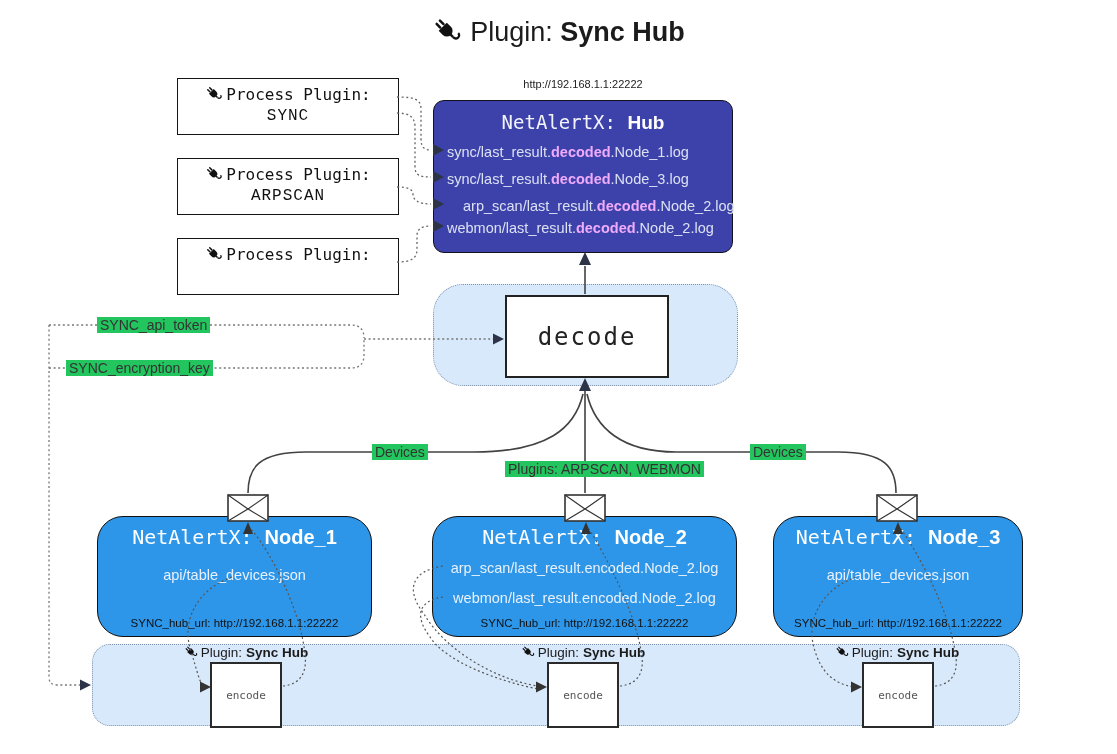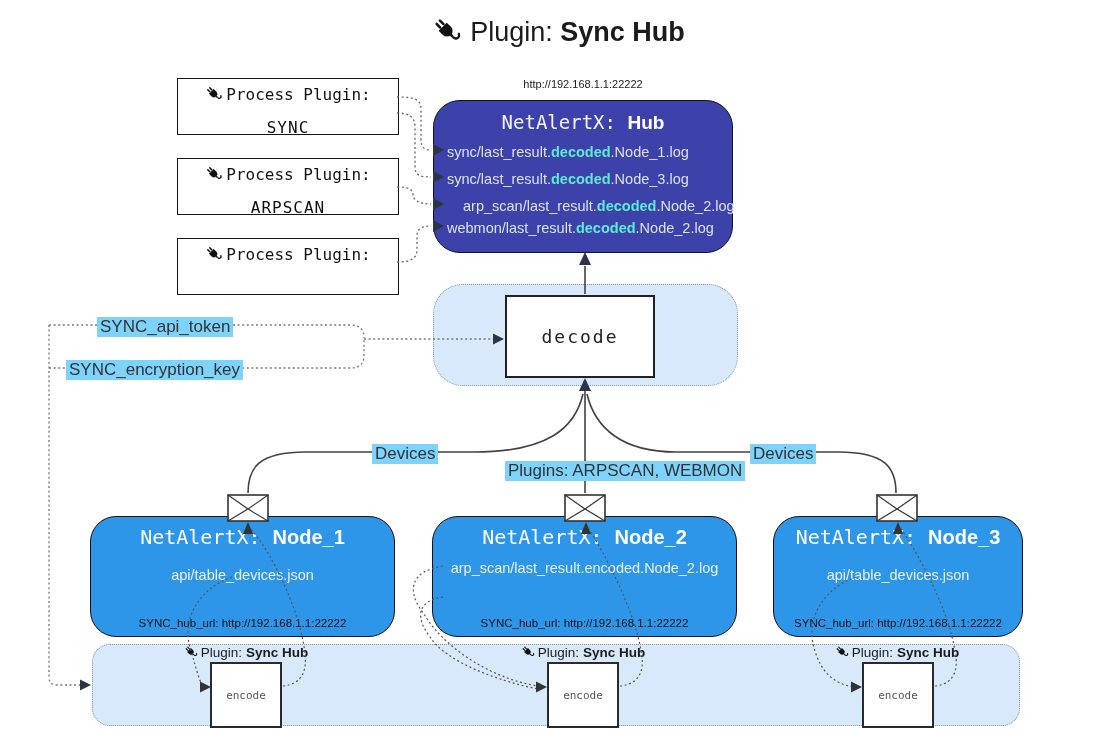--- a/index.html
+++ b/index.html
@@ -14,42 +14,42 @@
   
   .diagram-title{left:0;top:16px;width:1117px;text-align:center;font-size:27px;color:#1b1b1b;}
   .diagram-title .ico{vertical-align:-7px;margin-right:6px;}
   .bold{font-weight:bold;}
 
   
   .proc-box{left:177px;width:220px;height:55px;background:#fff;border:1.7px solid #141414;
             font-family:"DejaVu Sans Mono", monospace;font-size:16px;color:#111;text-align:center;}
   .proc-box .l1{margin-top:6px;}
   .proc-box .l1 .ico{vertical-align:-4px;margin-right:2px;}
-  .proc-box .l2{margin-top:14px;letter-spacing:1px;}
+  .proc-box .l2{margin-top:3px;letter-spacing:1px;font-family:Liberation Mono, monospace;}
 
   
   .hub-url{left:433px;top:78px;width:300px;text-align:center;font-size:11px;color:#222;}
   .hub{left:433px;top:100px;width:300px;height:153px;background:#3d42aa;border:1.8px solid #12121c;
-       border-radius:27px;box-sizing:border-box;}
+       border-radius:11px;box-sizing:border-box;}
   .hub-title{position:absolute;left:0;top:10px;width:100%;text-align:center;
              font-family:"DejaVu Sans Mono", monospace;font-size:19px;color:#f3f4fb;}
   .hub-title .bold{font-family:"Liberation Sans", sans-serif;color:#fff;}
   .hub-log{position:absolute;left:13px;width:284px;font-size:14.5px;color:#dce1f2;white-space:nowrap;}
-  .hub-log .bold{color:#5eead4;}
+  .hub-log .bold{color:#f0abfc;}
   .hl0{top:43px;} .hl1{top:70px;} .hl2{top:97px;margin-left:16px;} .hl3{top:119px;}
 
   
   .decode-band{left:433px;top:284px;width:305px;height:102px;background:#d8e9fb;
                border:1.6px dotted #7e93ad;border-radius:30px;box-sizing:border-box;}
-  .decode-box{left:505px;top:295px;width:150px;height:83px;background:#fff;border:2px solid #222;
-              box-sizing:border-box;font-family:"DejaVu Sans Mono", monospace;font-size:18px;color:#222;
+  .decode-box{left:505px;top:295px;width:164px;height:83px;background:#fff;border:2px solid #222;
+              box-sizing:border-box;font-family:"DejaVu Sans Mono", monospace;font-size:24px;color:#222;
               display:flex;align-items:center;justify-content:center;letter-spacing:2px;}
 
   
-  .wire-label{position:absolute;background:#7dd3fc;padding:0 3px;font-size:17px;color:#333;white-space:nowrap;}
+  .wire-label{position:absolute;background:#22c55e;padding:0 3px;font-size:14px;color:#333;white-space:nowrap;}
 
   
   .node{top:516px;height:121px;background:#2e96e9;border:1.8px solid #101010;border-radius:26px;
         box-sizing:border-box;}
   .node-title{position:absolute;left:0;top:8px;width:100%;text-align:center;
               font-family:"DejaVu Sans Mono", monospace;font-size:20px;color:#fdfdfd;white-space:nowrap;}
   .node-title .bold{font-family:"Liberation Sans", sans-serif;color:#fff;}
   .node-file{position:absolute;left:0;width:100%;text-align:center;font-size:14.5px;color:#e8f1fc;white-space:nowrap;}
   .node-huburl{position:absolute;left:0;bottom:7px;width:100%;text-align:center;font-size:11.5px;color:#101010;}
 
@@ -116,28 +116,29 @@
       </div>
       <div class="hub-log hl0"><span>sync/last_result.</span><span class="bold">decoded</span><span>.Node_1.log</span></div>
       <div class="hub-log hl1"><span>sync/last_result.</span><span class="bold">decoded</span><span>.Node_3.log</span></div>
       <div class="hub-log hl2"><span>arp_scan/last_result.</span><span class="bold">decoded</span><span>.Node_2.log</span></div>
       <div class="hub-log hl3"><span>webmon/last_result.</span><span class="bold">decoded</span><span>.Node_2.log</span></div>
     </div>
 
     <div class="abs decode-band"></div>
     <div class="abs decode-box">decode</div>
 
-    <div class="abs node" style="left:90px;width:305px">
+    <div class="abs node" style="left:97px;width:275px">
       <div class="node-title"><span>NetAlertX:</span> <span class="bold">Node_1</span></div>
       <div class="node-file" style="top:50px">api/table_devices.json</div>
       <div class="node-huburl">SYNC_hub_url: http://192.168.1.1:22222</div>
     </div>
     <div class="abs node" style="left:432px;width:305px">
       <div class="node-title"><span>NetAlertX:</span> <span class="bold">Node_2</span></div>
       <div class="node-file" style="top:43px">arp_scan/last_result.encoded.Node_2.log</div>
+      <div class="node-file" style="top:73px">webmon/last_result.encoded.Node_2.log</div>
       <div class="node-huburl">SYNC_hub_url: http://192.168.1.1:22222</div>
     </div>
     <div class="abs node" style="left:773px;width:250px">
       <div class="node-title"><span>NetAlertX:</span> <span class="bold">Node_3</span></div>
       <div class="node-file" style="top:50px">api/table_devices.json</div>
       <div class="node-huburl">SYNC_hub_url: http://192.168.1.1:22222</div>
     </div>
 
     <div class="abs bottom-band"></div>
     <div class="abs enc-label" style="left:136px">

